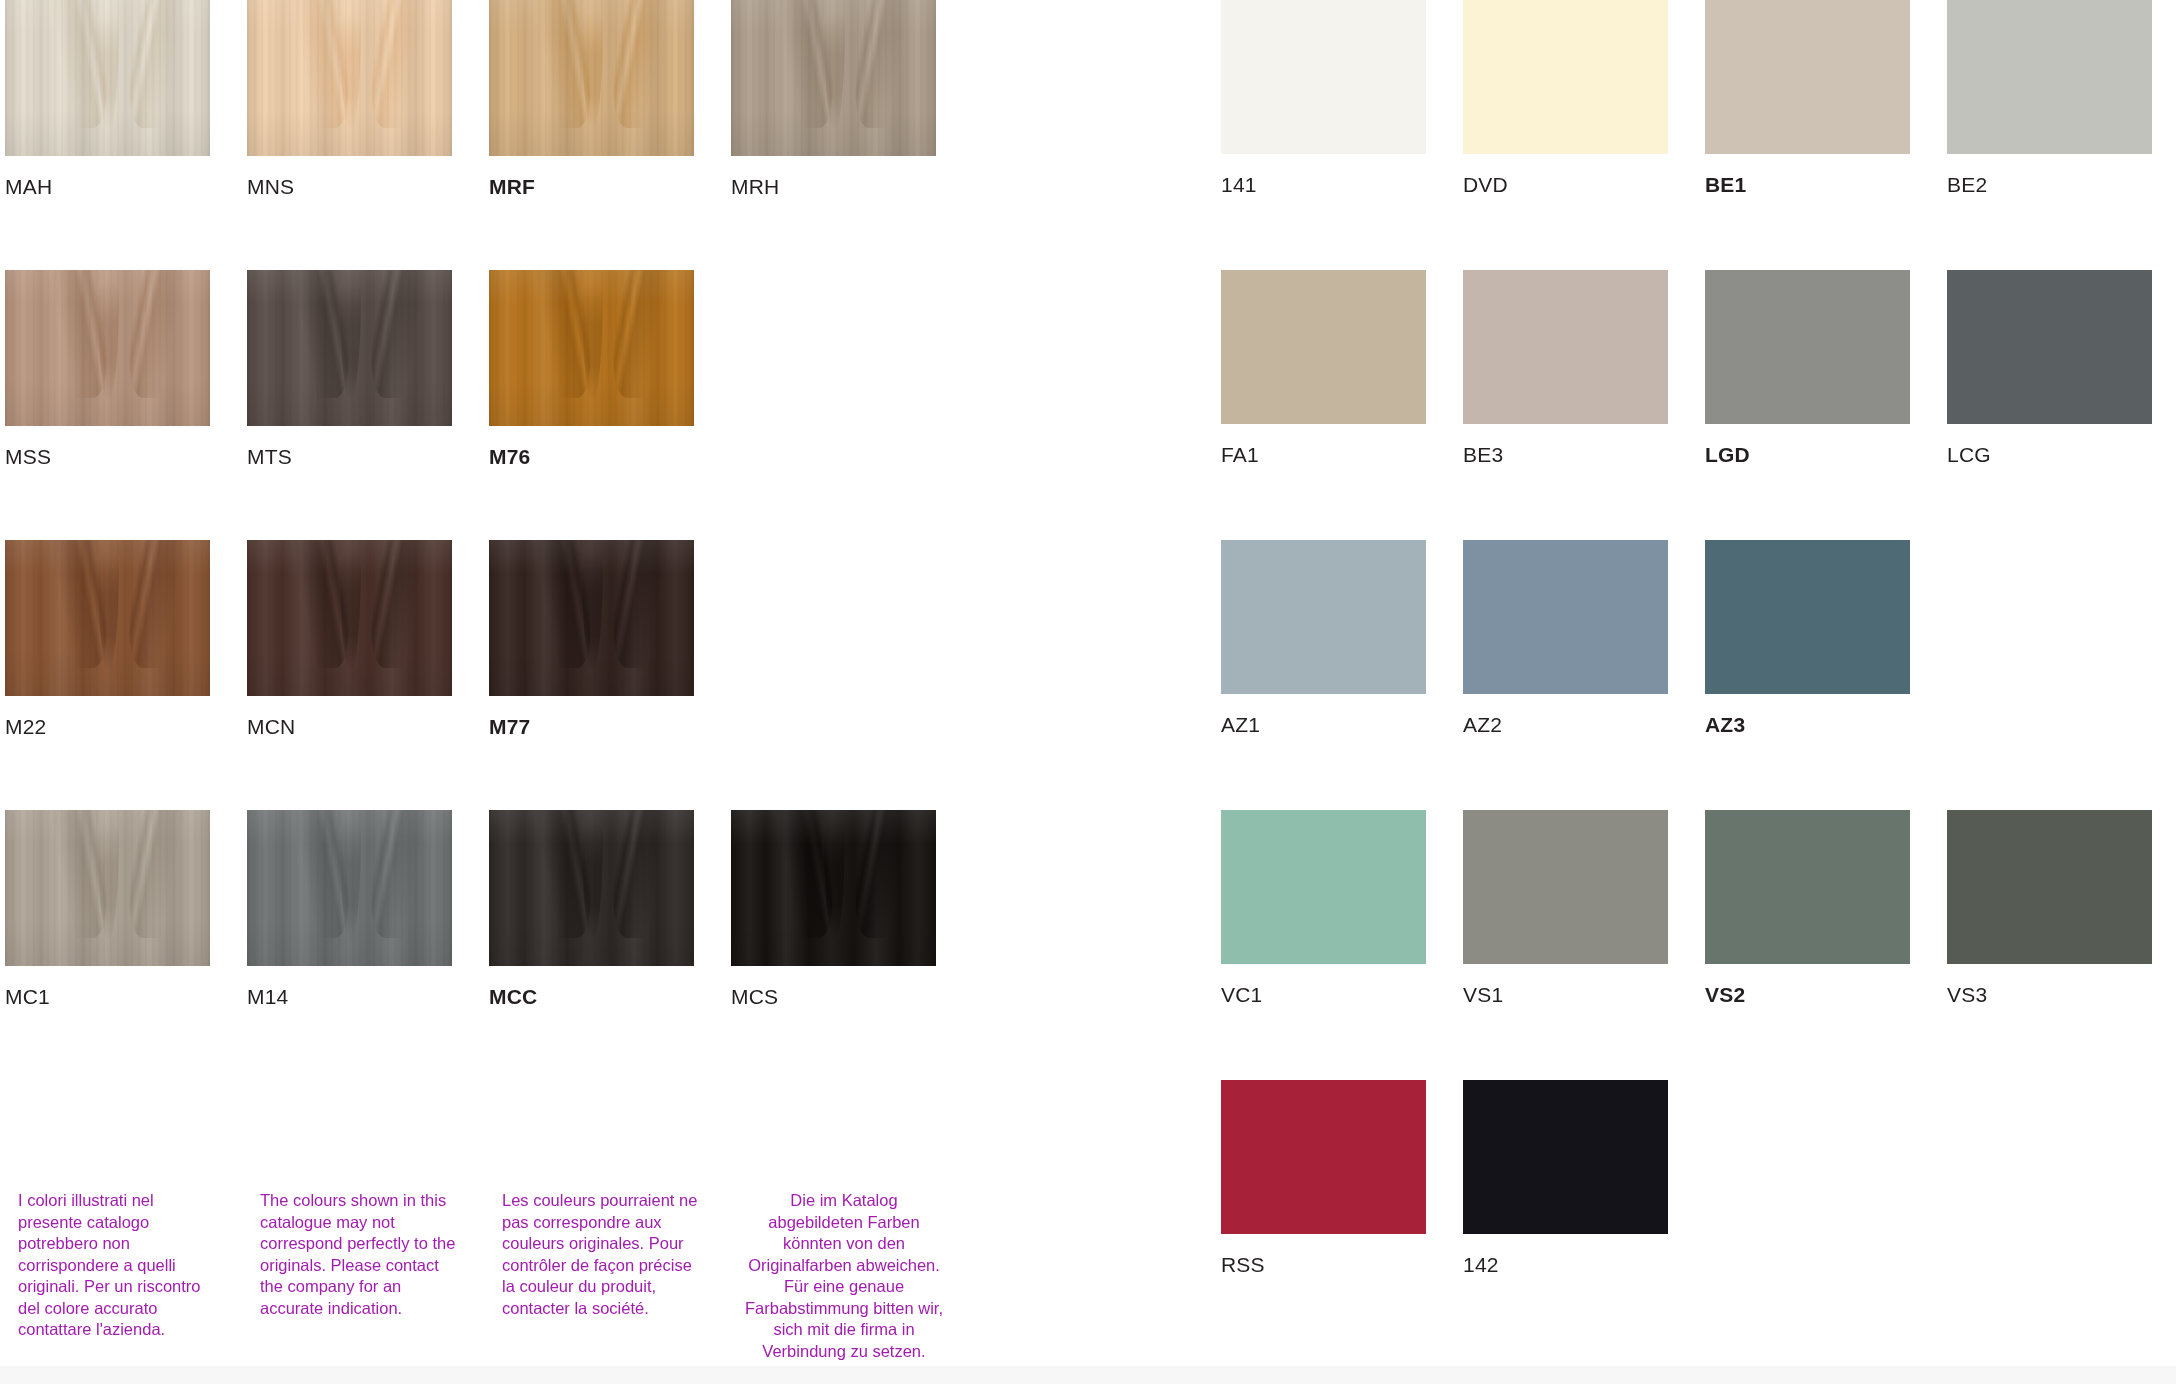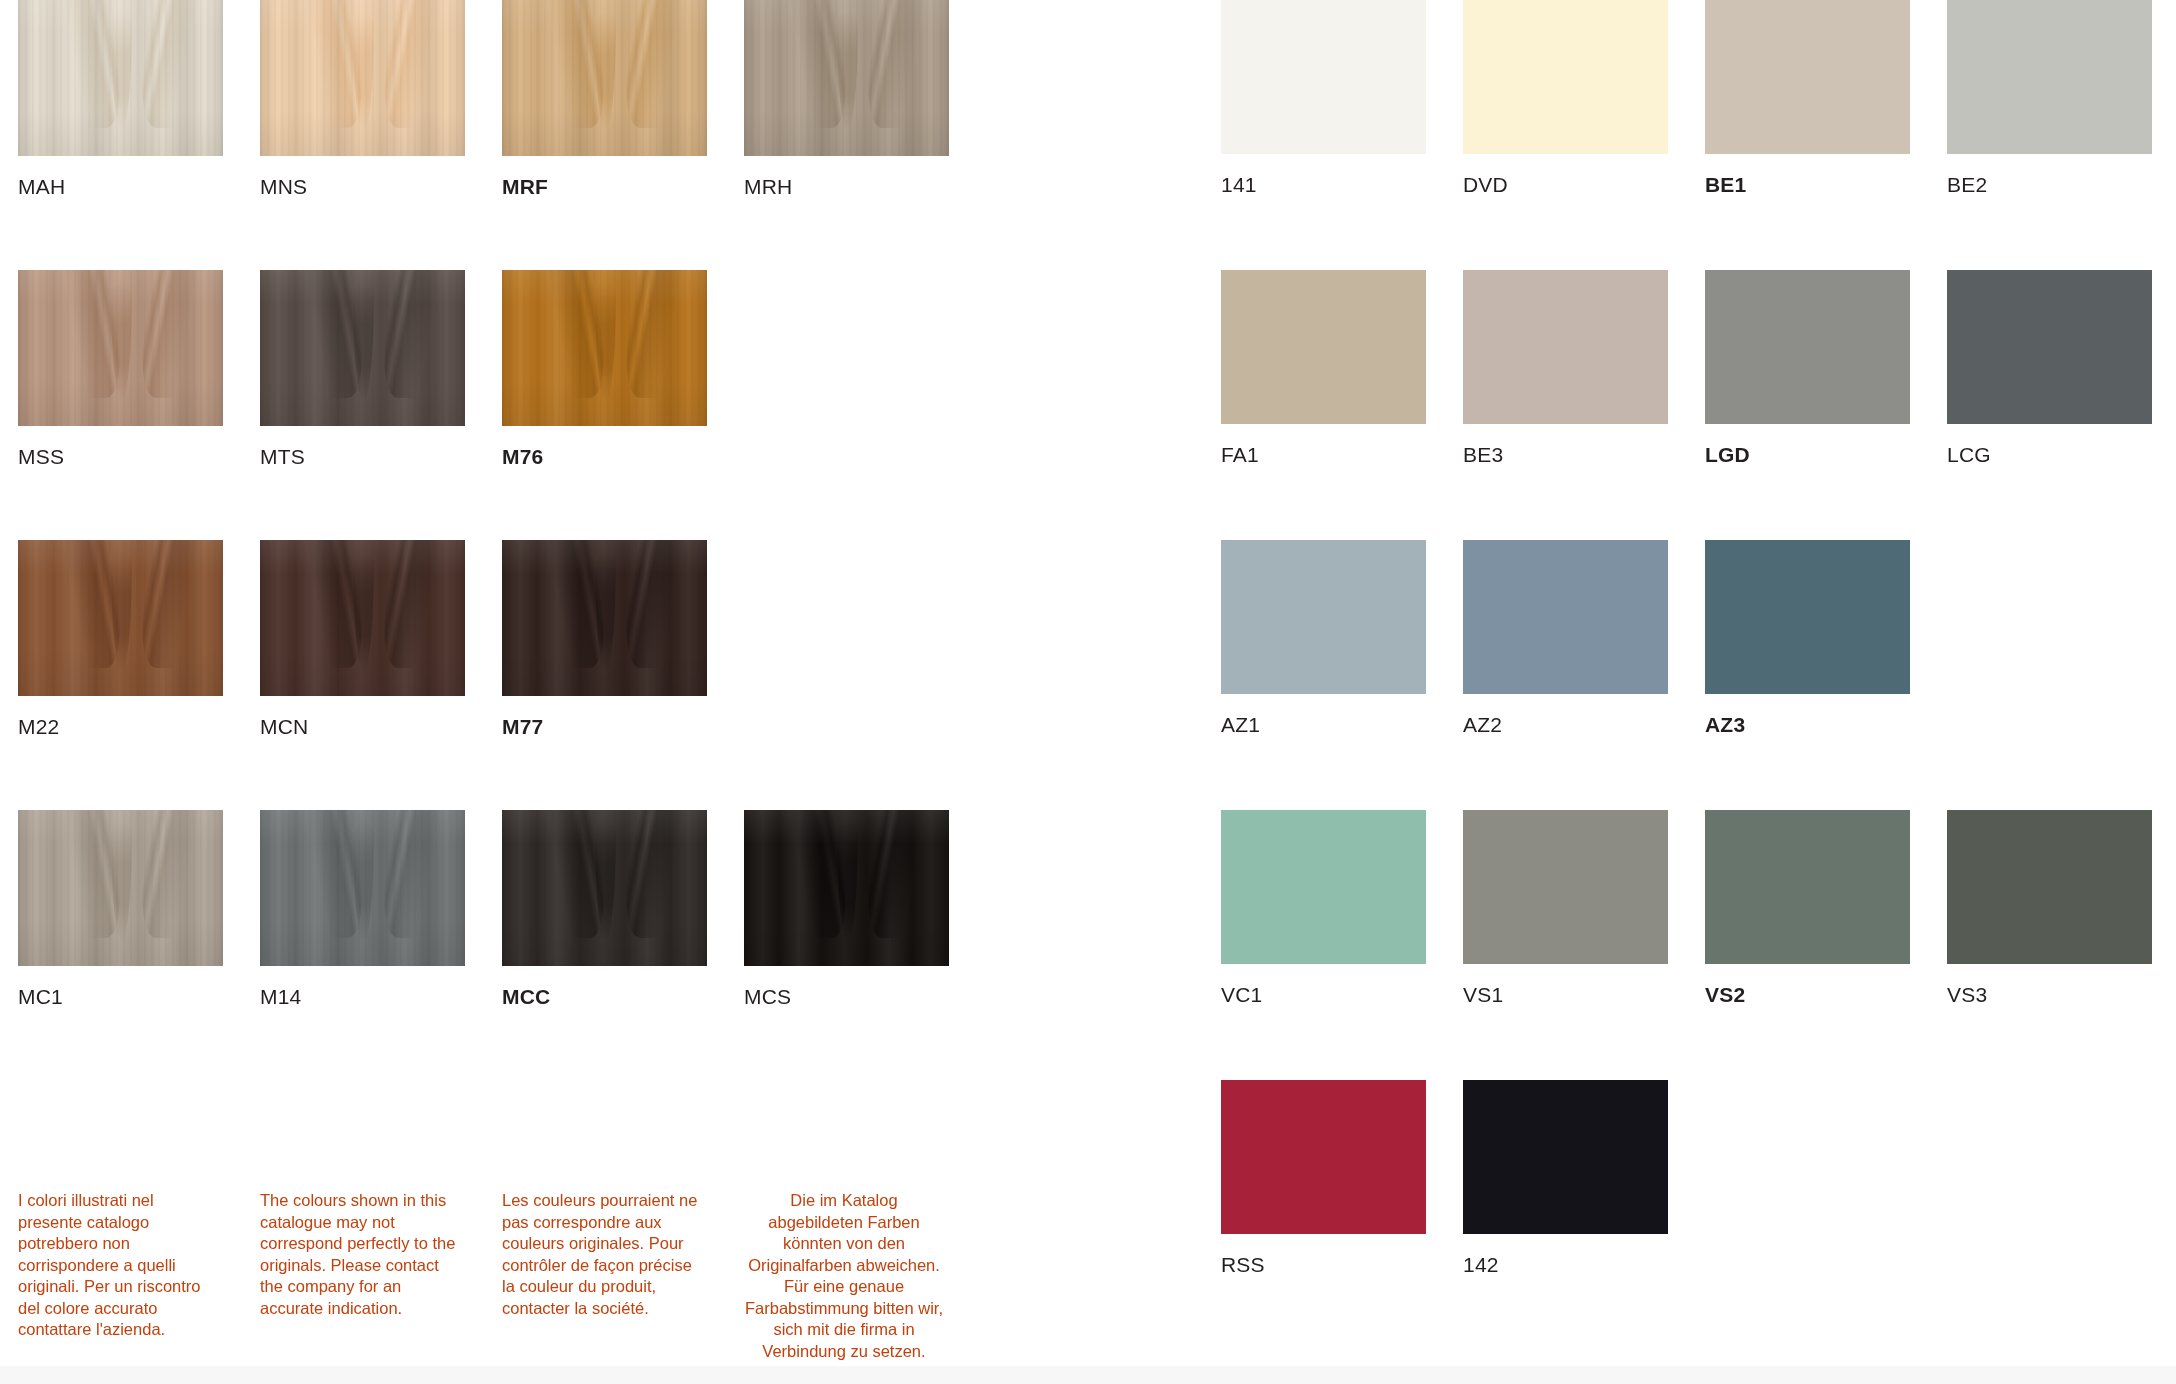--- a/index.html
+++ b/index.html
@@ -17,21 +17,21 @@
     width: 2176px;
     height: 1384px;
     background: #ffffff;
   }
 
   
   .block {
     position: absolute;
     top: 0;
   }
-  #wood-block  { left: 18px;   width: 980px;  }
+  #wood-block  { left: 5px;   width: 980px;  }
   #color-block { left: 1221px; width: 940px;  }
 
   
   .swatch-row {
     position: relative;
     height: 270px;
   }
   .swatch-cell {
     position: absolute;
     top: 0;
@@ -195,21 +195,21 @@
     top: 1190px;
     width: 980px;
     height: 150px;
   }
   .note {
     position: absolute;
     top: 0;
     width: 200px;
     font-size: 16.5px;
     line-height: 21.5px;
-    color: #c2410c;
+    color: #a21caf;
   }
   .note.n0 { left: 0px;   }
   .note.n1 { left: 242px; }
   .note.n2 { left: 484px; }
   .note.n3 { left: 726px; text-align: center; }
 
   
   #page-edge {
     position: absolute;
     left: 0;

